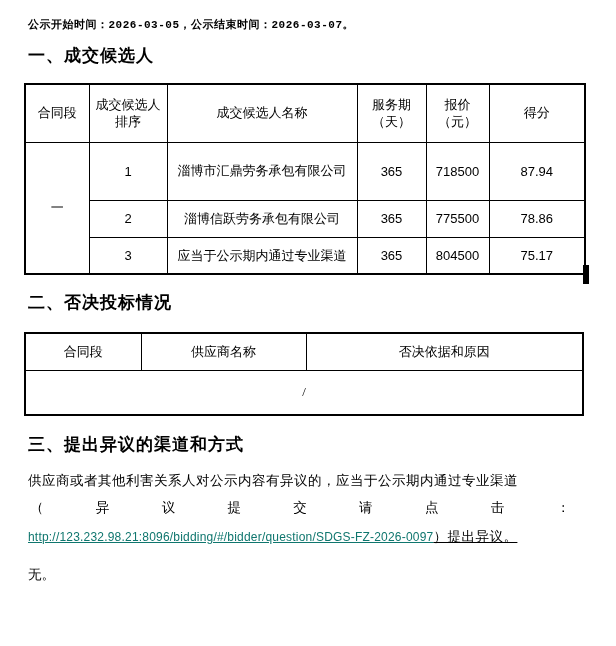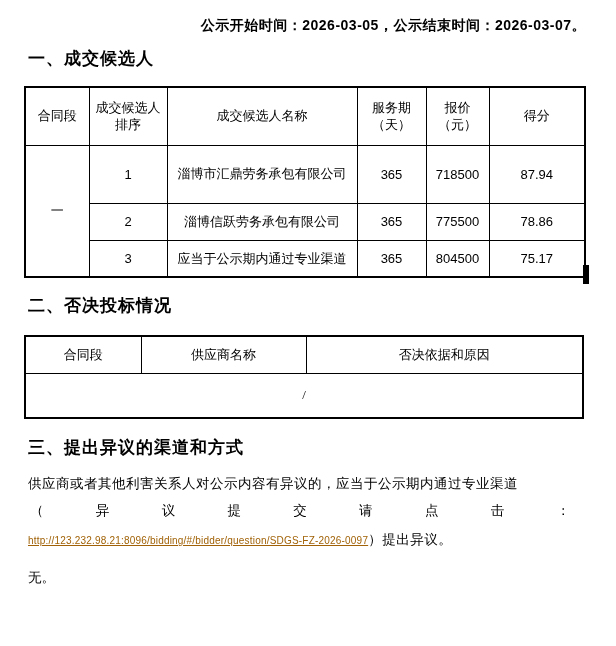--- a/index.html
+++ b/index.html
@@ -7,25 +7,24 @@
   .doc{
     position:relative;
     width:616px;height:646px;
     background:#ffffff;
     color:#000000;
     font-family:"Liberation Serif", serif;
     box-sizing:border-box;
   }
   .notice-line{
     margin:17px 30px 0 28px;
-    font-size:14px;
+    font-size:11px;
     font-weight:700;
     letter-spacing:0.5px;
-    font-family:Liberation Sans, sans-serif;
-    text-align:right;
+    font-family:Liberation Mono, monospace;
   }
   .sec-heading{
     margin:0 30px 0 28px;
     font-size:17px;
     font-weight:700;
     font-family:"Liberation Sans", sans-serif;
     letter-spacing:1px;
   }
   .h1{margin-top:12px;}
   .h2{margin-top:16px;}
@@ -74,28 +73,28 @@
     margin:9px 46px 0 30px;
     font-size:13.5px;
     font-family:"Liberation Serif", serif;
   }
   .link-line{
     margin:11px 30px 0 28px;
     font-size:13px;
     font-family:"Liberation Serif", serif;
   }
   .hyperlink{
-    color:#a16207;
+    color:#0f766e;
     text-decoration:underline;
     font-family:"Liberation Sans", sans-serif;
-    font-size:10px;
+    font-size:12px;
     letter-spacing:0.2px;
     cursor:pointer;
   }
-  .after-link{font-size:13.5px;letter-spacing:0.5px;}
+  .after-link{font-size:13.5px;letter-spacing:0.5px;text-decoration:underline;}
   .none-text{
     margin:20px 30px 0 28px;
     font-size:13.5px;
     font-family:"Liberation Serif", serif;
   }
   .cursor-artifact{
     position:absolute;
     left:583px;top:248px;
     width:6px;height:19px;
     background:#000000;

